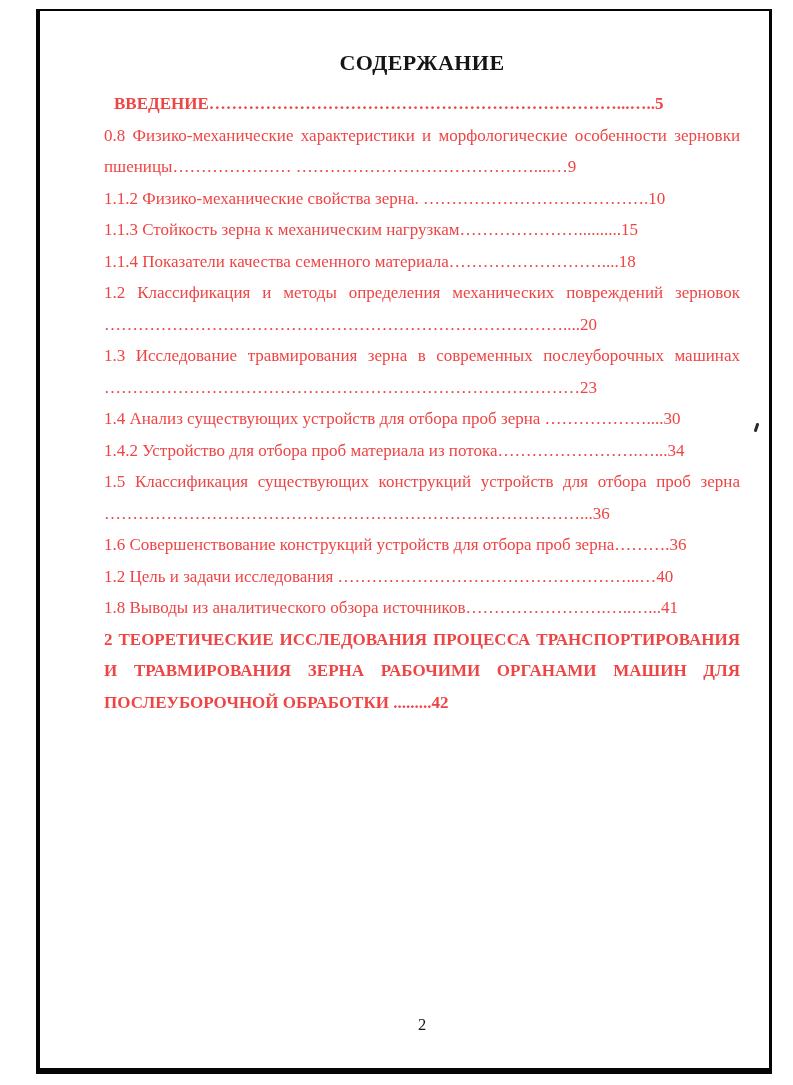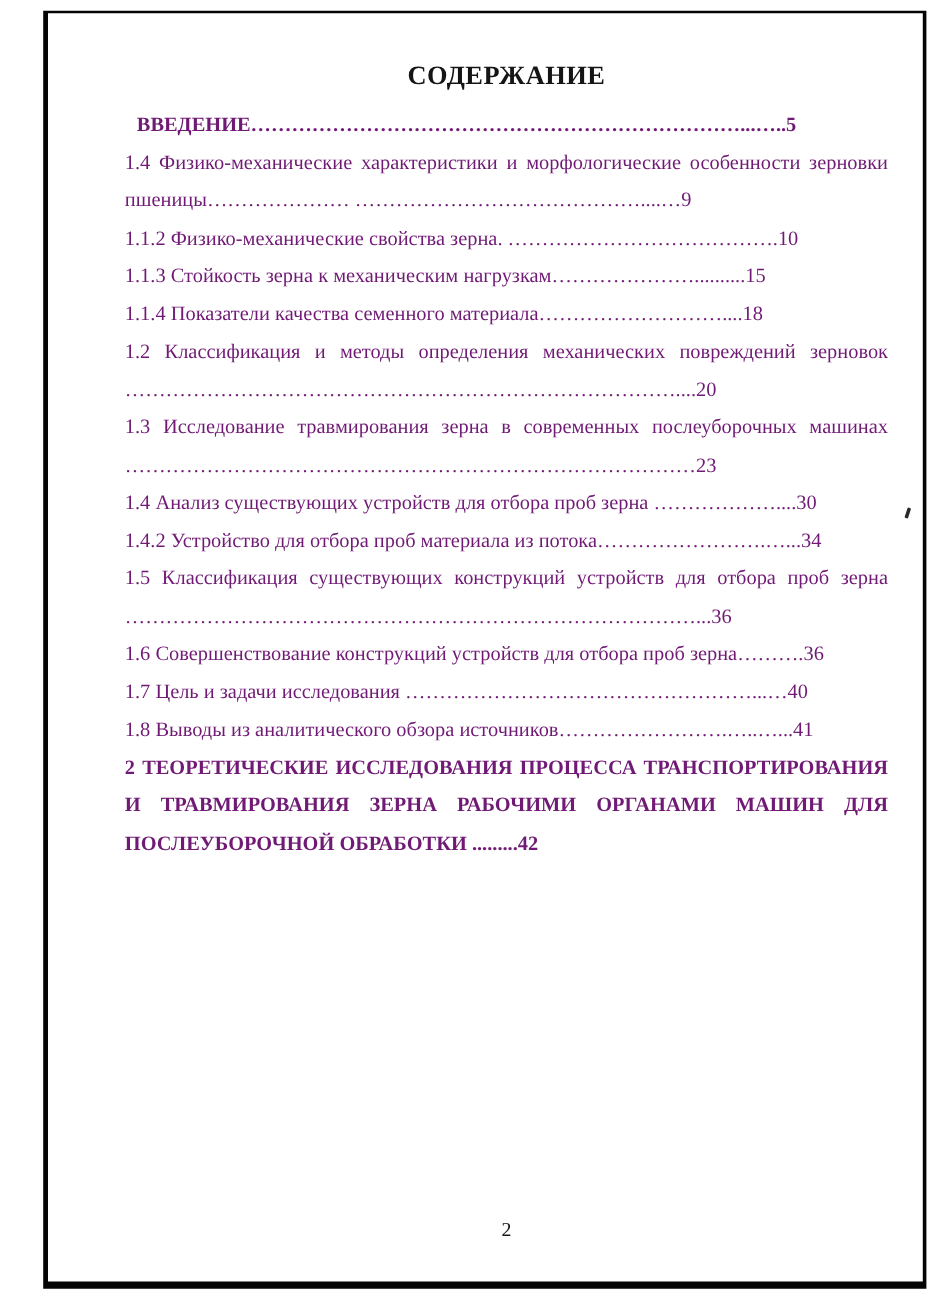--- a/index.html
+++ b/index.html
@@ -34,21 +34,21 @@
     font-size: 22px;
     letter-spacing: 0.4px;
     margin-bottom: 12px;
   }
   .toc-list { width: 100%; }
   .toc-entry {
     font-size: 17px;
     line-height: 31.5px;
     text-align: justify;
     overflow-wrap: anywhere;
-    color: #701a75;
+    color: #ef4444;
   }
   .toc-entry.bold { font-weight: bold; }
   .toc-entry.indent { padding-left: 10px; }
   .page-number {
     position: absolute;
     left: 104px;
     width: 636px;
     bottom: 50px;
     text-align: center;
     font-size: 16.5px;
@@ -69,30 +69,30 @@
 <body>
 
 <div class="page">
   <div class="scan-frame"></div>
   <div class="scan-speck"></div>
 
   <div class="content">
     <h1 class="title">СОДЕРЖАНИЕ</h1>
     <div class="toc-list">
         <p class="toc-entry bold indent">ВВЕДЕНИЕ………………………………………………………………...…..5</p>
-        <p class="toc-entry">1.4 Физико-механические характеристики и морфологические особенности зерновки пшеницы…………………  ……………………………………....…9</p>
+        <p class="toc-entry">0.8 Физико-механические характеристики и морфологические особенности зерновки пшеницы…………………  ……………………………………....…9</p>
         <p class="toc-entry">1.1.2 Физико-механические свойства зерна. ………………………………….10</p>
         <p class="toc-entry">1.1.3 Стойкость зерна к механическим нагрузкам…………………..........15</p>
         <p class="toc-entry">1.1.4 Показатели качества семенного материала………………………....18</p>
         <p class="toc-entry">1.2 Классификация и методы определения механических повреждений зерновок ………………………………………………………………………....20</p>
         <p class="toc-entry">1.3 Исследование травмирования зерна в современных послеуборочных машинах …………………………………………………………………………23</p>
         <p class="toc-entry">1.4 Анализ существующих устройств для отбора проб зерна  ………………....30</p>
         <p class="toc-entry">1.4.2 Устройство для отбора проб материала из потока…………………….…...34</p>
         <p class="toc-entry">1.5 Классификация существующих конструкций устройств для отбора проб зерна …………………………………………………………………………...36</p>
         <p class="toc-entry">1.6 Совершенствование конструкций устройств для отбора проб зерна……….36</p>
-        <p class="toc-entry">1.7 Цель и задачи исследования ……………………………………………...…40</p>
+        <p class="toc-entry">1.2 Цель и задачи исследования ……………………………………………...…40</p>
         <p class="toc-entry">1.8 Выводы из аналитического обзора источников…………………….…..…...41</p>
         <p class="toc-entry bold">2 ТЕОРЕТИЧЕСКИЕ ИССЛЕДОВАНИЯ ПРОЦЕССА ТРАНСПОРТИРОВАНИЯ И ТРАВМИРОВАНИЯ ЗЕРНА РАБОЧИМИ ОРГАНАМИ МАШИН ДЛЯ ПОСЛЕУБОРОЧНОЙ ОБРАБОТКИ .........42</p>
       </div>
   </div>
 
   <div class="page-number">2</div>
 </div>
 
 </body></html>

